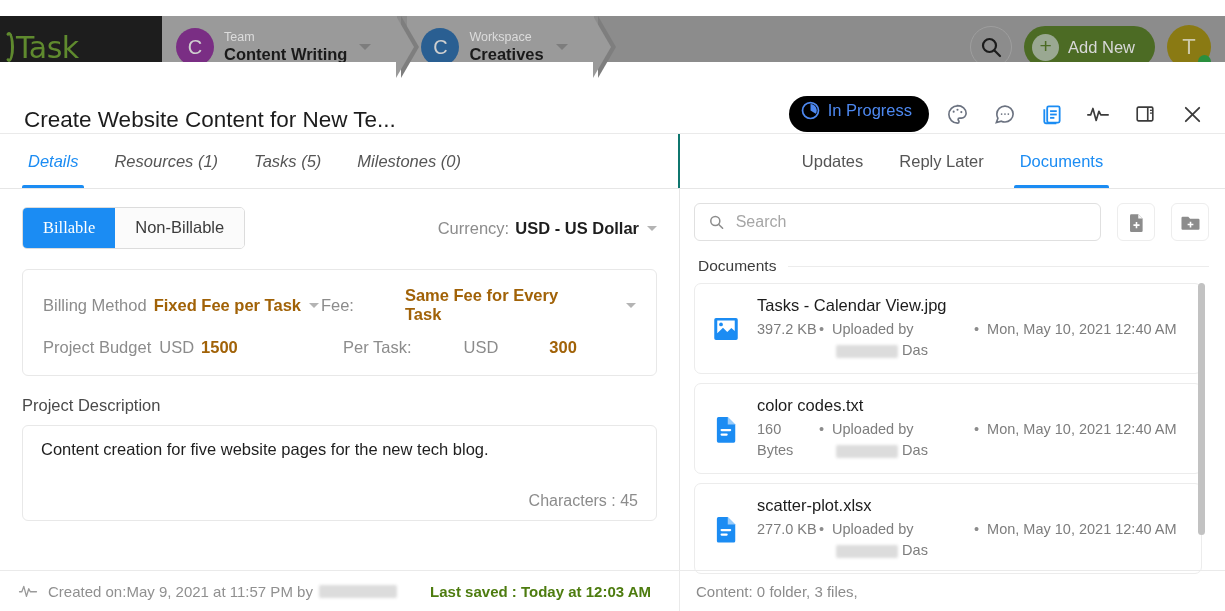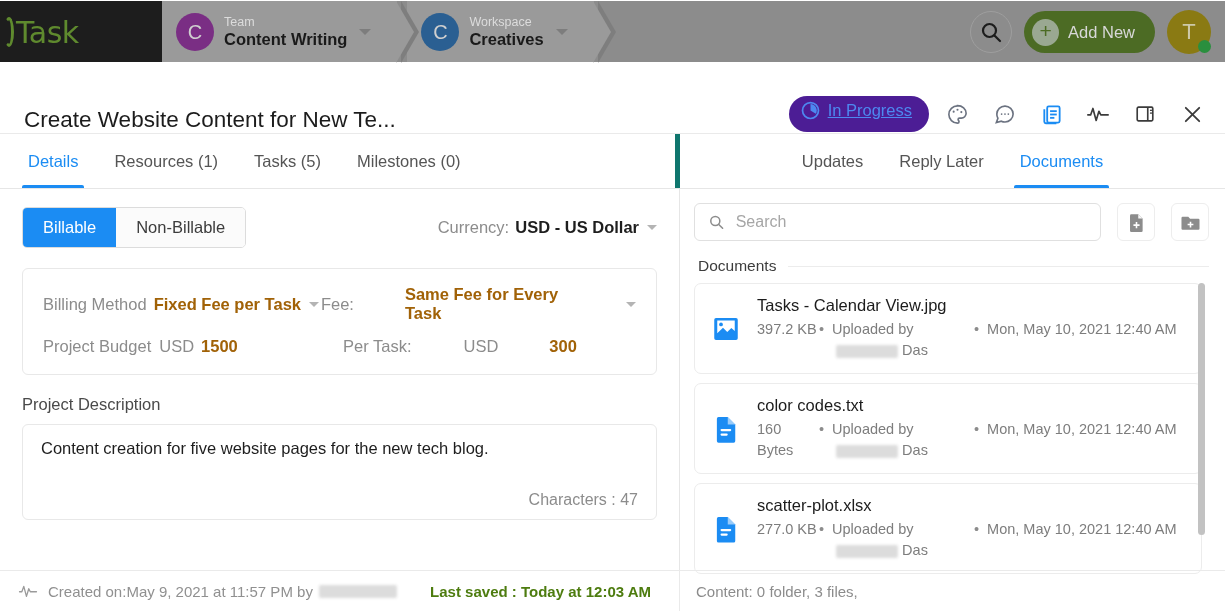--- a/index.html
+++ b/index.html
@@ -6,21 +6,21 @@
   html, body {
     width: 1225px; height: 611px;
     font-family: "Liberation Sans", sans-serif;
     background: #ffffff;
     overflow: hidden;
   }
   .app { position: relative; width: 1225px; height: 611px; }
 
   
   .topbar {
-    position: absolute; top: 1px; left: 0; width: 1225px; height: 62px;
+    position: absolute; top: 16px; left: 0; width: 1225px; height: 62px;
     background: #8c8c8c;
     display: flex; align-items: center;
   }
   .logo-box {
     width: 162px; height: 62px; background: #1d1d1d;
     display: flex; align-items: center; padding-left: 4px;
     overflow: hidden;
   }
   .logo-mark {
     width: 10px; height: 30px; border: 3px solid #5f8a2e;
@@ -103,30 +103,30 @@
   }
 
   .modal-head {
     height: 72px; display: flex; align-items: flex-end;
     padding: 0 14px 0 24px; border-bottom: 1px solid #eaeaea;
   }
   .modal-title { font-size: 22.5px; color: #1c1c1c; }
   .head-actions { margin-left: auto; display: flex; align-items: center; gap: 9px; }
   .status-pill {
     display: flex; align-items: center; gap: 8px;
-    background: #4c1d95; color: #4d88f0; border-radius: 18px;
-    height: 36px; padding: 0 17px 8px 12px; font-size: 16.5px; text-decoration: underline;
+    background: #000000; color: #4d88f0; border-radius: 18px;
+    height: 36px; padding: 0 17px 8px 12px; font-size: 16.5px;
   }
   .icon-btn {
     width: 38px; height: 38px; display: flex; align-items: center; justify-content: center;
   }
 
   
   .tabs-row { display: flex; height: 55px; border-bottom: 1px solid #e6e6e6; }
-  .tabs-left { display: flex; width: 680px; border-right: 5px solid #0f766e; padding-left: 10px; }
+  .tabs-left { display: flex; width: 680px; border-right: 2px solid #0f766e; padding-left: 10px; font-style: italic; }
   .tabs-right { display: flex; flex: 1; justify-content: center; }
   .tab {
     position: relative; display: flex; align-items: center; padding: 0 18px;
     font-size: 16.5px; color: #555555; white-space: nowrap;
   }
   .tab.active { color: #1b8cf3; }
   .tab.active:after {
     content: ""; position: absolute; left: 12px; right: 12px; bottom: 0;
     height: 3px; background: #1b8cf3; border-radius: 2px 2px 0 0;
   }
@@ -134,21 +134,21 @@
   
   .body { display: flex; height: 384px; }
   .left-pane { width: 680px; border-right: 1px solid #e6e6e6; padding: 18px 22px 0 22px; }
   .right-pane { flex: 1; position: relative; padding: 14px 16px 0 14px; }
 
   .seg-row { display: flex; align-items: center; }
   .seg {
     display: flex; border: 1px solid #dcdcdc; border-radius: 5px; overflow: hidden;
   }
   .seg div { padding: 10px 20px; font-size: 16.5px; color: #3c3c3c; background: #fbfbfb; }
-  .seg div.on { background: #1b8cf3; color: #ffffff; }
+  .seg div.on { background: #1b8cf3; color: #ffffff; font-family: Liberation Serif, serif; }
   .currency { margin-left: auto; font-size: 16.5px; color: #8c8c8c; display: flex; align-items: center; }
   .currency b { color: #1e1e1e; font-weight: 600; margin-left: 6px; }
   .caret-sm {
     margin-left: 8px; width: 0; height: 0;
     border-left: 5px solid transparent; border-right: 5px solid transparent;
     border-top: 5px solid #b4b4b4;
   }
 
   .billing-card {
     margin-top: 20px; border: 1px solid #e8e8e8; border-radius: 6px;
@@ -395,21 +395,21 @@
               <span class="muted">Per Task:</span>
               <span class="muted" style="margin-left:8px">USD</span>
               <span class="strong">300</span>
             </div>
           </div>
         </div>
 
         <div class="desc-label">Project Description</div>
         <div class="desc-box">
           <div class="desc-text">Content creation for five website pages for the new tech blog.</div>
-          <div class="char-count">Characters : 47</div>
+          <div class="char-count">Characters : 45</div>
         </div>
       </div>
 
       <div class="right-pane">
 
         <div class="search-row">
           <div class="search-box">
             <svg width="18" height="18" viewBox="0 0 24 24" fill="none" stroke="#8c8c8c" stroke-width="2.2">
               <circle cx="10.5" cy="10.5" r="6.5"></circle>
                 <line x1="15.5" y1="15.5" x2="21" y2="21" stroke-linecap="round"></line>

